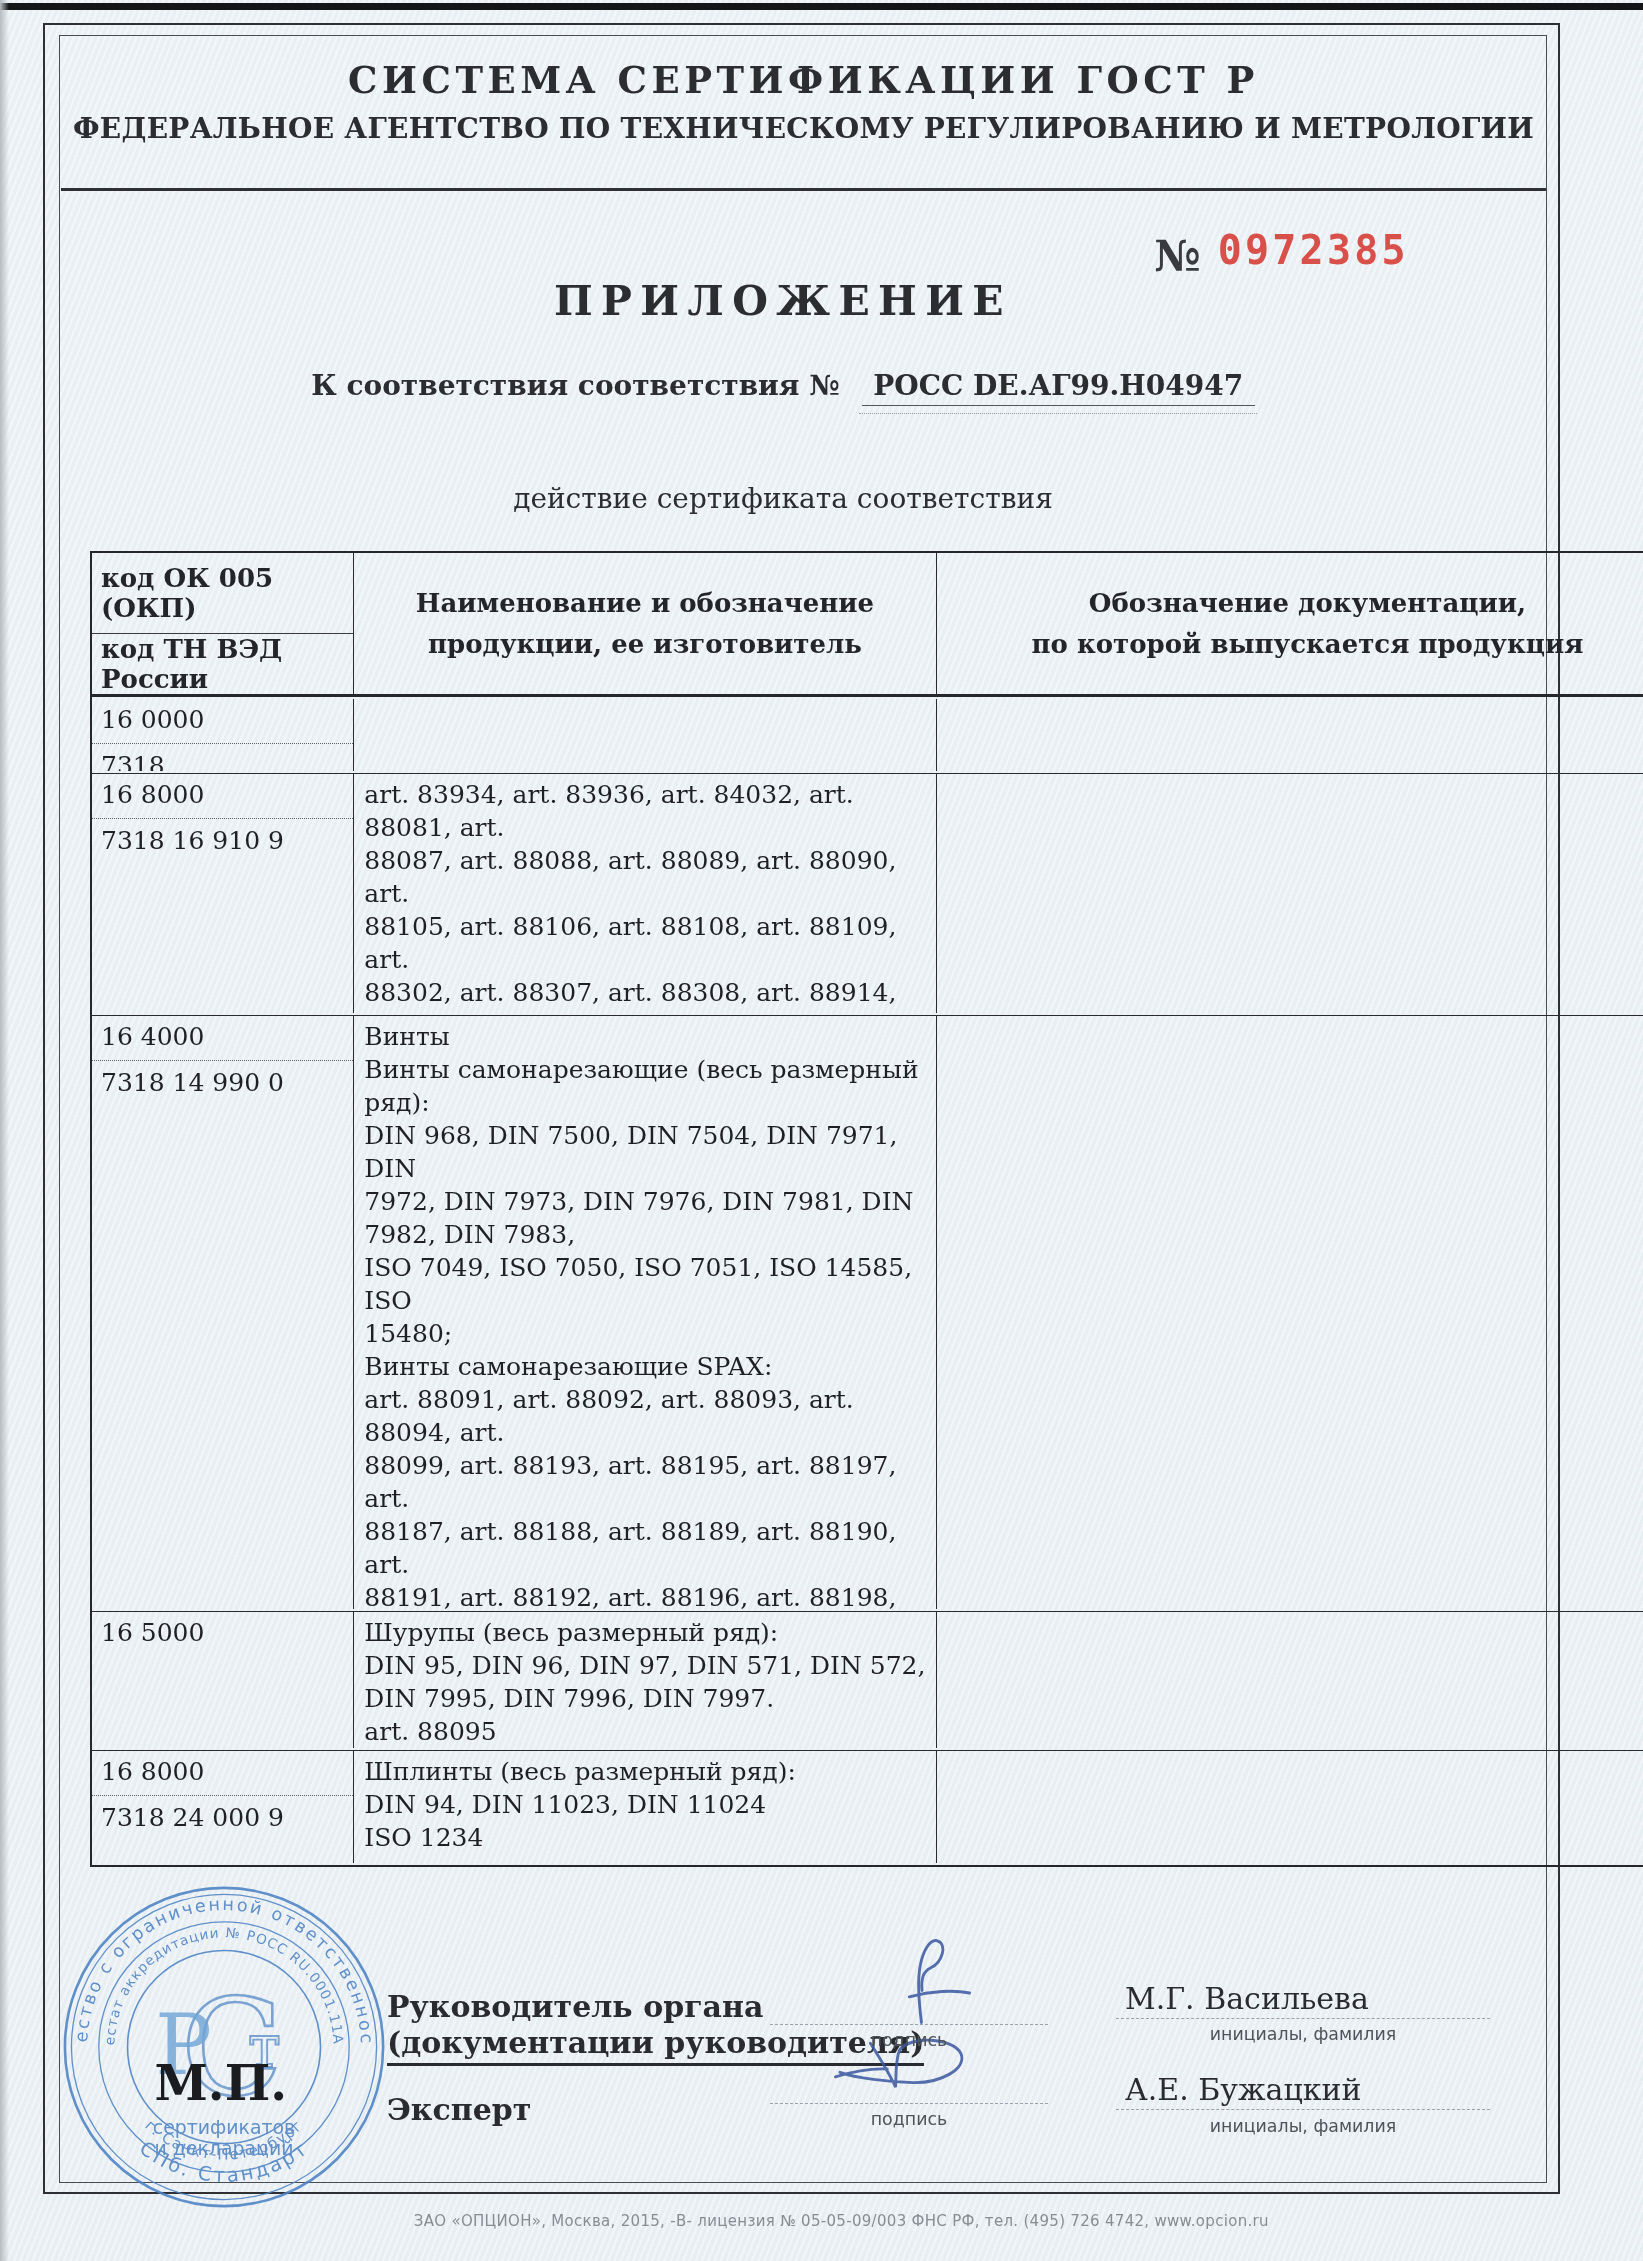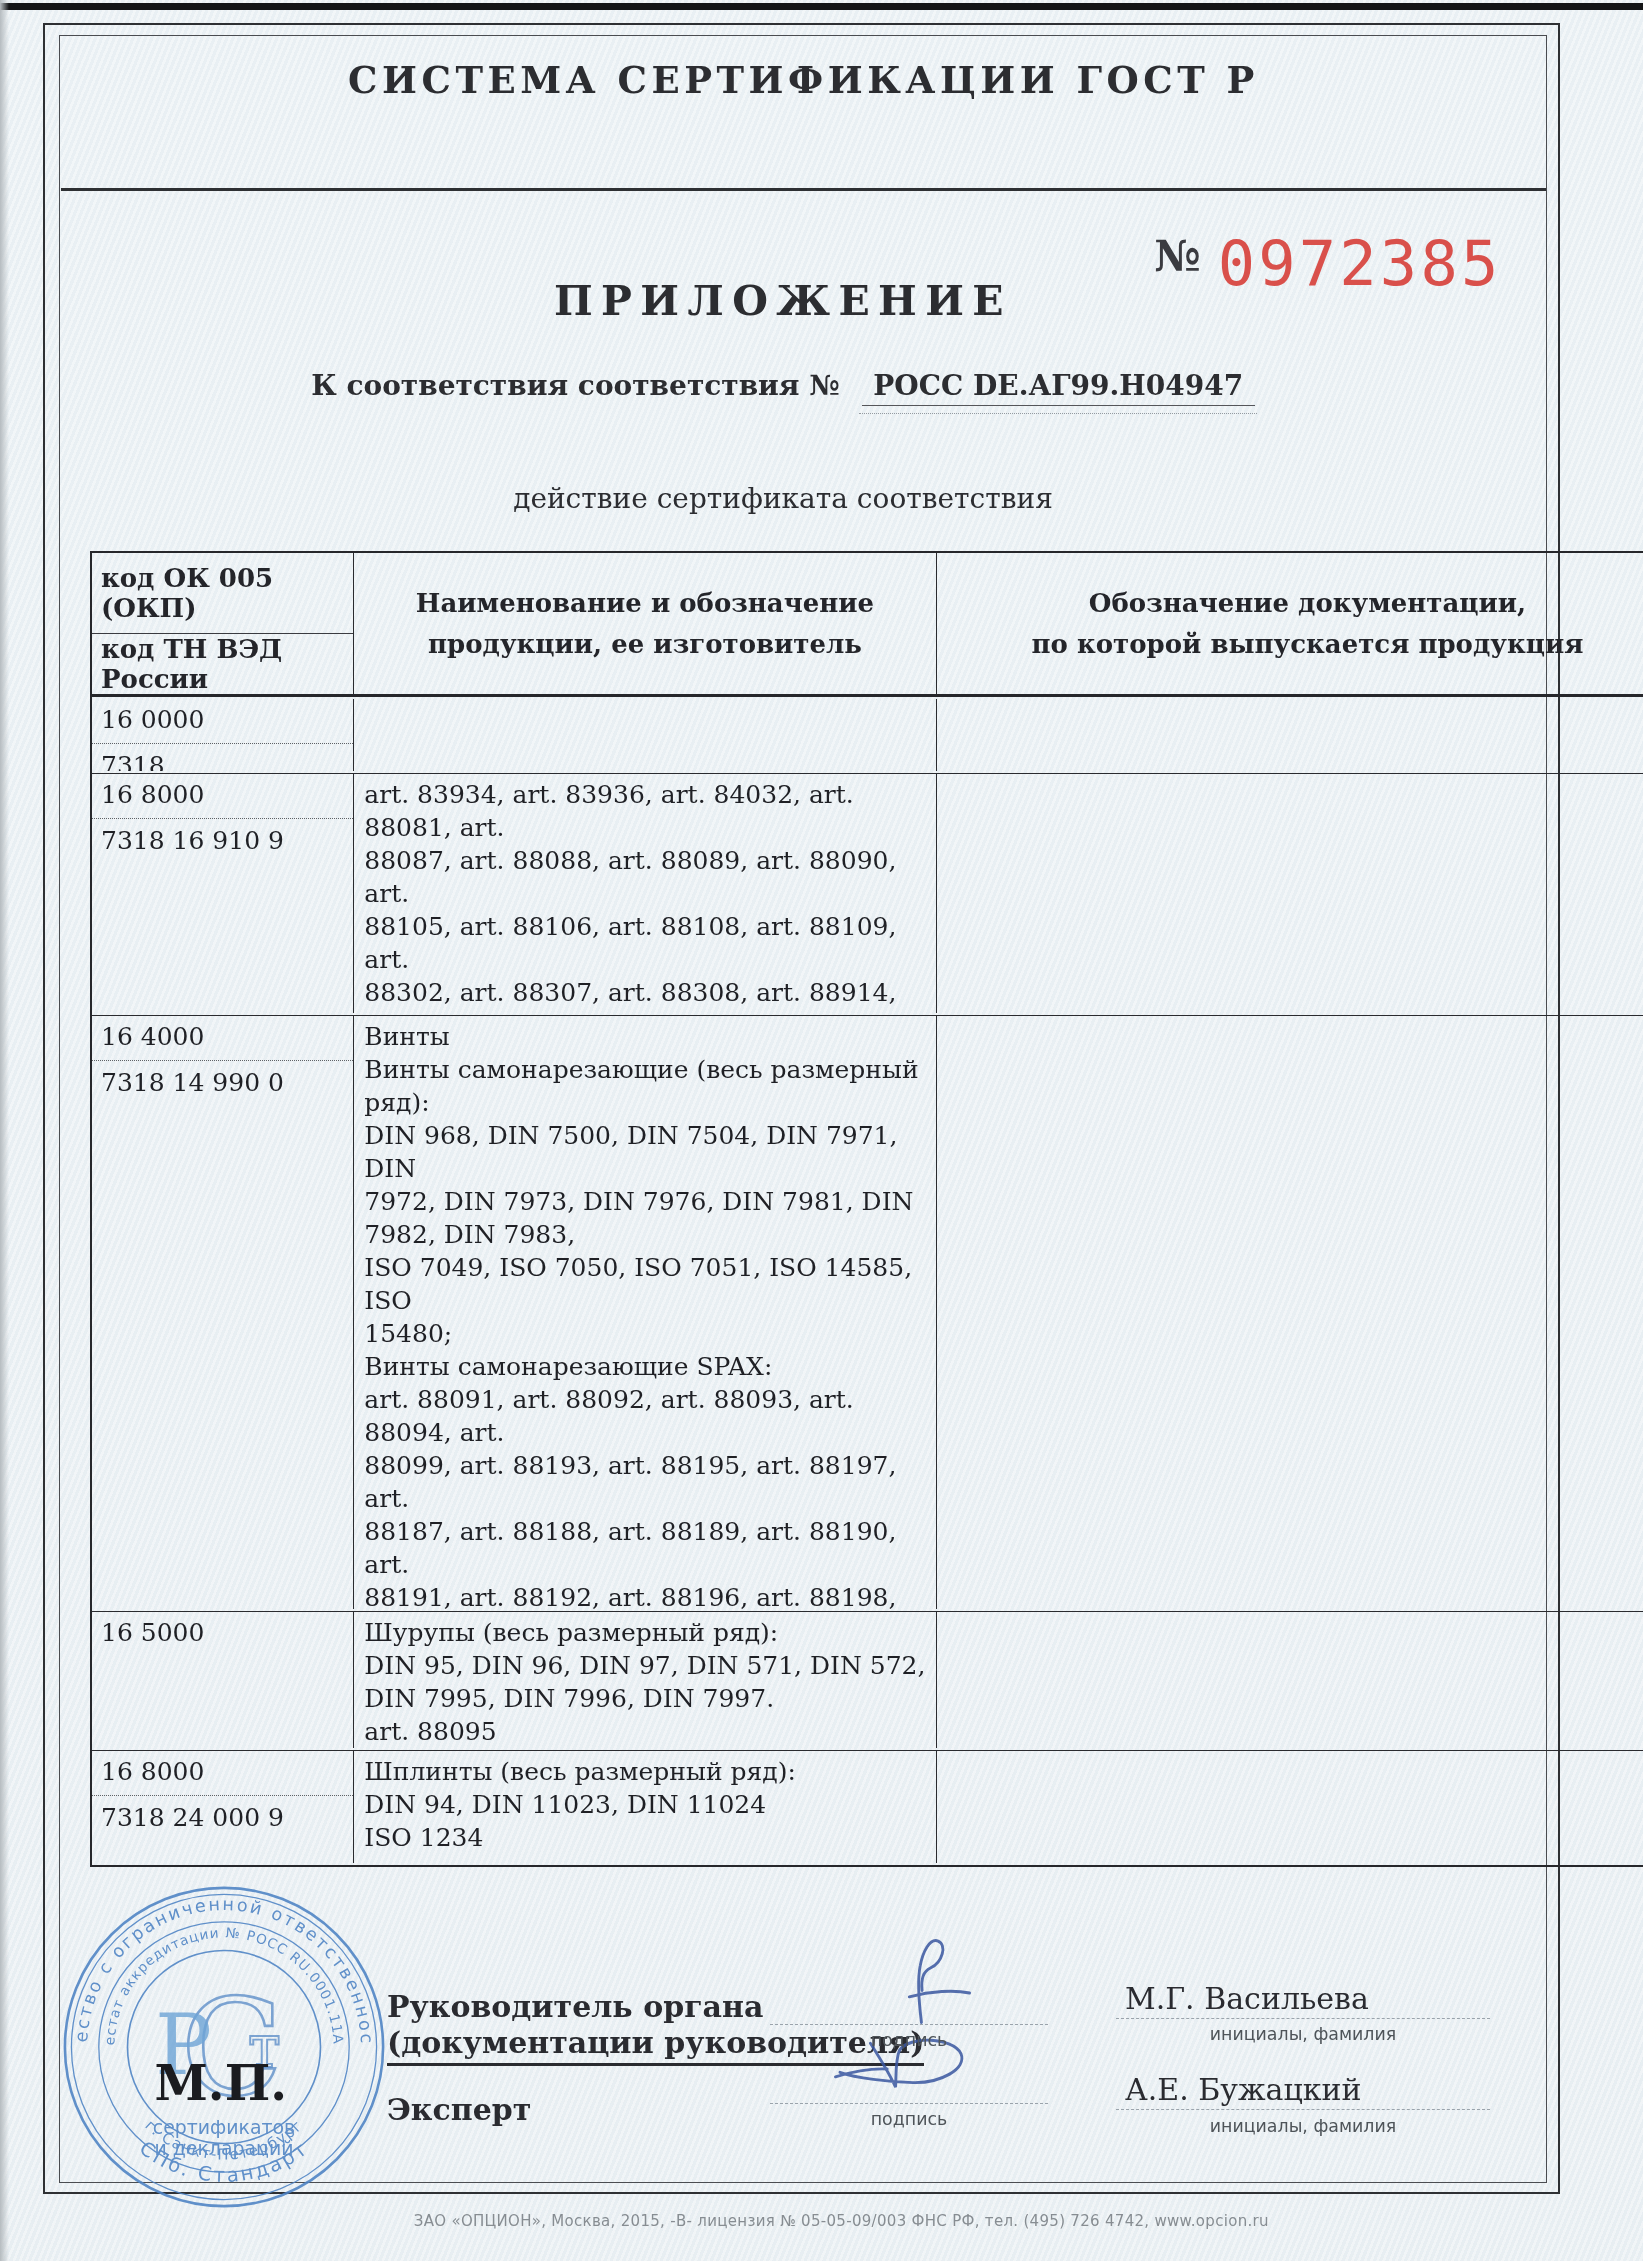--- a/index.html
+++ b/index.html
@@ -20,21 +20,21 @@
     border:2.6px solid #2e3033;box-sizing:border-box;}
   .border-inner{position:absolute;left:59px;top:35px;width:1488px;height:2148px;
     border:1.3px solid #4a4c50;box-sizing:border-box;}
   .headbox{position:absolute;left:61px;top:36px;width:1485px;height:155px;
     border-bottom:3.9px solid #2e3033;text-align:center;box-sizing:border-box;}
   .headbox .t1{margin-top:22px;font-size:37px;font-weight:bold;letter-spacing:4.5px;color:#2c2d31;text-align:center;}
   .headbox .t2{margin-top:10.3px;font-size:28px;font-weight:bold;letter-spacing:0.3px;color:#2c2d31;}
   .docnum{position:absolute;left:1154px;top:227px;display:flex;align-items:flex-start;}
   .docnum .no{font-size:43px;font-weight:bold;color:#3a3b40;margin-right:17px;margin-top:3.9px;}
   .docnum .digits{font-family:"DejaVu Sans Mono","Liberation Mono",monospace;
-    font-size:62px;font-weight:400;color:#d9504b;letter-spacing:3.2px;text-align:center;}
+    font-size:40px;font-weight:700;color:#d9504b;letter-spacing:3.2px;text-align:center;}
   .apptitle{position:absolute;left:0;top:277px;width:1566px;text-align:center;
     font-size:41px;font-weight:600;letter-spacing:8.4px;color:#2c2d31;}
   .certline{position:absolute;left:0;top:369px;width:1566px;text-align:center;
     font-size:28px;font-weight:bold;color:#2c2d31;}
   .certline .val{display:inline-block;margin-left:22px;padding:0 11.6px 2.6px 11.6px;
     border-bottom:1.9px solid #55565a;position:relative;font-weight:600;}
   .certline .val::after{content:"";position:absolute;left:-2.6px;right:-2.6px;bottom:-9px;
     border-top:1.9px dotted #949ba1;}
   .sub1{position:absolute;left:0;top:442px;width:1566px;text-align:center;
     font-size:28px;font-weight:bold;color:#2c2d31;}
@@ -91,20 +91,21 @@
 
 <div class="page">
 
   <div class="scan-top"></div>
   <div class="scan-left"></div>
   <div class="border-outer"></div>
   <div class="border-inner"></div>
 
   <div class="headbox">
     <div class="t1">СИСТЕМА СЕРТИФИКАЦИИ ГОСТ Р</div>
+    <div class="t2">ФЕДЕРАЛЬНОЕ АГЕНТСТВО ПО ТЕХНИЧЕСКОМУ РЕГУЛИРОВАНИЮ И МЕТРОЛОГИИ</div>
   </div>
 
   <div class="docnum">
     <span class="no">№</span>
     <span class="digits">0972385</span>
   </div>
 
   <div class="apptitle">ПРИЛОЖЕНИЕ</div>
 
   <div class="certline">

